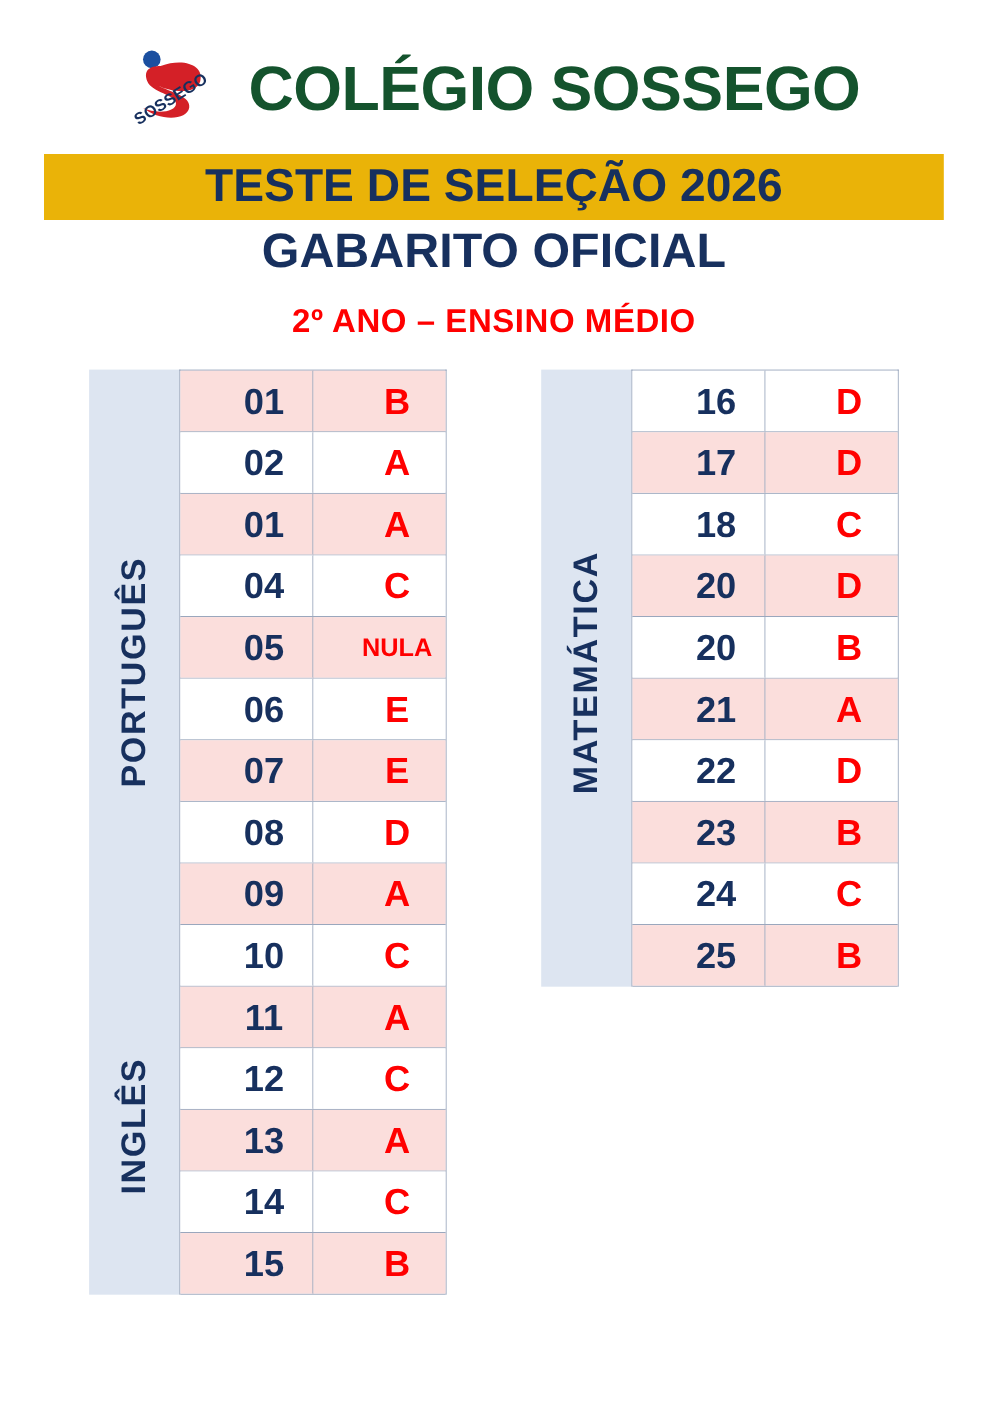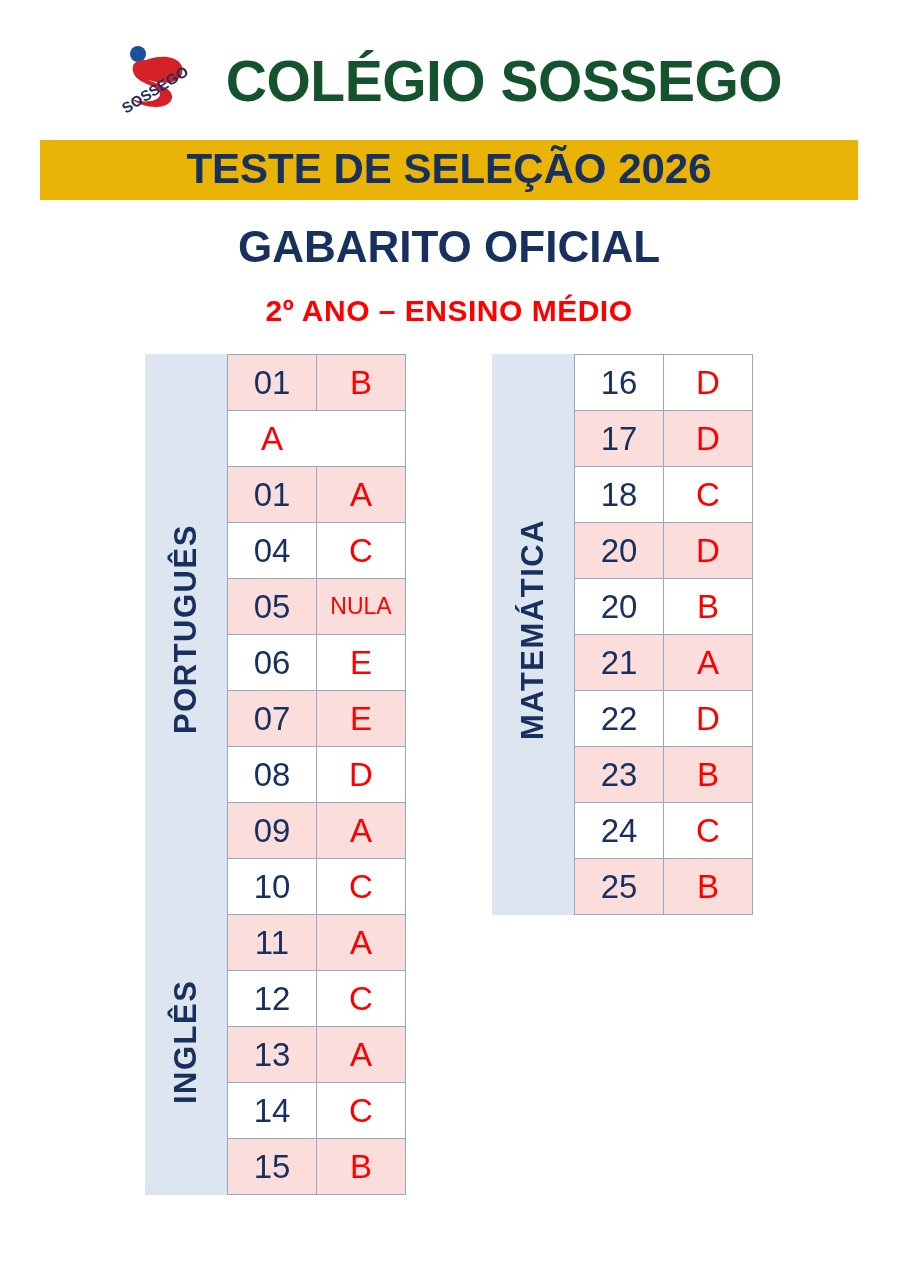--- a/index.html
+++ b/index.html
@@ -60,21 +60,21 @@
     color: #17305e;
     letter-spacing: 0px;
     line-height: 1.08;
   }
 
   .subtitle {
     text-align: center;
     font-size: 44px;
     font-weight: bold;
     color: #17305e;
-    margin-top: 22px;
+    margin-top: 4px;
     letter-spacing: 0px;
   }
 
   .grade {
     text-align: center;
     font-size: 30px;
     font-weight: bold;
     color: #ff0000;
     margin-top: 22px;
     letter-spacing: 0.5px;
@@ -115,21 +115,22 @@
   }
   .row {
     display: flex;
     border-bottom: 1px solid #9aa7bd;
     height: 55px;
   }
   .cell-num, .cell-ans {
     display: flex;
     align-items: center;
     justify-content: center;
-    font-weight: normal;
+    font-weight: bold;
+    padding-left: 32px;
   }
   .cell-num {
     width: 88px;
     font-size: 33px;
     color: #17305e;
     border-right: 1px solid #9aa7bd;
   }
   .cell-ans {
     width: 88px;
     font-size: 33px;
@@ -177,20 +178,21 @@
       <div class="sidelabels">
         <div class="sidelabel" style="height:550px;">PORTUGUÊS</div>
         <div class="sidelabel" style="height:275px;">INGLÊS</div>
       </div>
       <div class="rows">
         <div class="row shaded">
           <div class="cell-num">01</div>
           <div class="cell-ans">B</div>
         </div>
         <div class="row plain">
+          <div class="cell-num">02</div>
           <div class="cell-ans">A</div>
         </div>
         <div class="row shaded">
           <div class="cell-num">01</div>
           <div class="cell-ans">A</div>
         </div>
         <div class="row plain">
           <div class="cell-num">04</div>
           <div class="cell-ans">C</div>
         </div>

